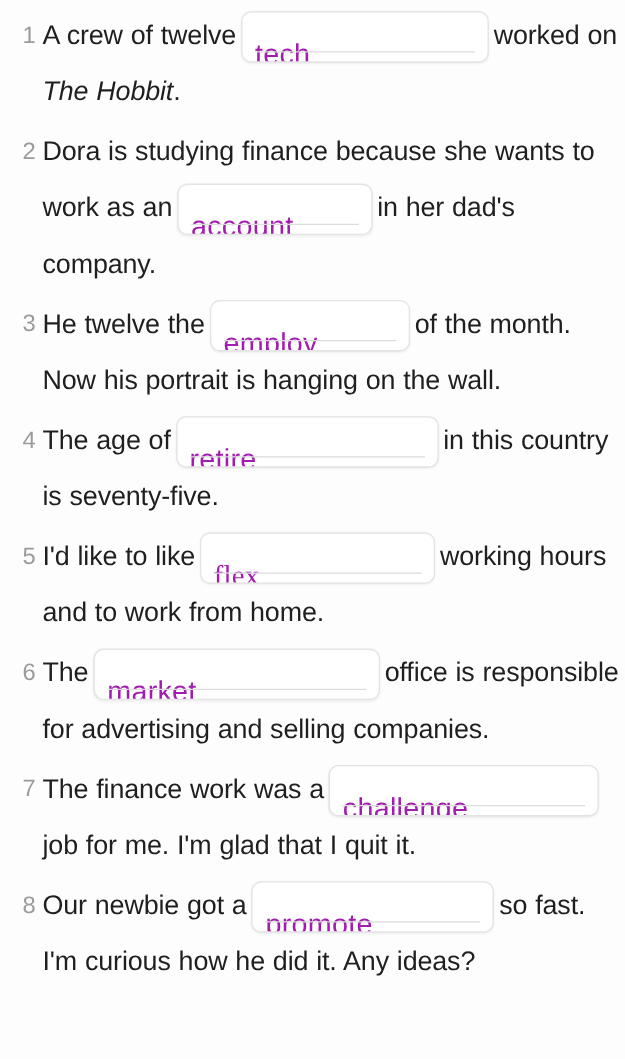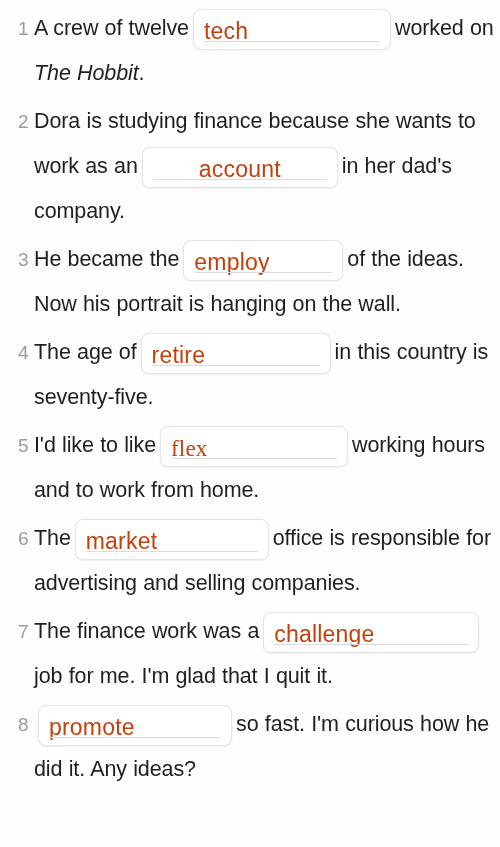--- a/index.html
+++ b/index.html
@@ -78,67 +78,67 @@
   .gap-inner {
     position: relative;
     display: block;
     height: 41px;
     line-height: 41px;
   }
 
   .gap-text {
     display: inline-block;
     position: relative;
-    top: 1px;
-    color: #c2410c;
+    top: 13px;
+    color: #a21caf;
     font-size: 23px;
     line-height: 41px;
     letter-spacing: 0.2px;
     font-weight: 400;
     white-space: nowrap;
   }
 
   
   .gap-rule {
     position: absolute;
     left: 0;
     right: 0;
     bottom: 9px;
     height: 1px;
     background: #dcdcdc;
   }
 
   
   .gap-w1 { width: 198px; }
-  .gap-w2 { width: 196px; text-align: center; }
+  .gap-w2 { width: 156px; }
   .gap-w3 { width: 160px; }
-  .gap-w4 { width: 190px; }
+  .gap-w4 { width: 210px; }
   .gap-w5 { width: 188px; font-family: Liberation Serif, serif; }
-  .gap-w6 { width: 194px; }
+  .gap-w6 { width: 229px; }
   .gap-w7 { width: 216px; }
   .gap-w8 { width: 194px; }
 </style>
 </head>
 <body>
 
 <div class="worksheet">
 
   <div class="question">
     <div class="q-number">1</div>
     <div class="q-body"><span class="seg">A crew of twelve</span><span class="gap gap-w1"><span class="gap-inner"><span class="gap-text">tech</span><span class="gap-rule"></span></span></span><span class="seg">worked on <em>The Hobbit</em>.</span></div>
   </div>
 
   <div class="question">
     <div class="q-number">2</div>
     <div class="q-body"><span class="seg">Dora is studying finance because she wants to work as an</span><span class="gap gap-w2"><span class="gap-inner"><span class="gap-text">account</span><span class="gap-rule"></span></span></span><span class="seg">in her dad's company.</span></div>
   </div>
 
   <div class="question">
     <div class="q-number">3</div>
-    <div class="q-body"><span class="seg">He became the</span><span class="gap gap-w3"><span class="gap-inner"><span class="gap-text">employ</span><span class="gap-rule"></span></span></span><span class="seg">of the ideas. Now his portrait is hanging on the wall.</span></div>
+    <div class="q-body"><span class="seg">He twelve the</span><span class="gap gap-w3"><span class="gap-inner"><span class="gap-text">employ</span><span class="gap-rule"></span></span></span><span class="seg">of the month. Now his portrait is hanging on the wall.</span></div>
   </div>
 
   <div class="question">
     <div class="q-number">4</div>
     <div class="q-body"><span class="seg">The age of</span><span class="gap gap-w4"><span class="gap-inner"><span class="gap-text">retire</span><span class="gap-rule"></span></span></span><span class="seg">in this country is seventy-five.</span></div>
   </div>
 
   <div class="question">
     <div class="q-number">5</div>
     <div class="q-body"><span class="seg">I'd like to like</span><span class="gap gap-w5"><span class="gap-inner"><span class="gap-text">flex</span><span class="gap-rule"></span></span></span><span class="seg">working hours and to work from home.</span></div>
@@ -149,16 +149,16 @@
     <div class="q-body"><span class="seg">The</span><span class="gap gap-w6"><span class="gap-inner"><span class="gap-text">market</span><span class="gap-rule"></span></span></span><span class="seg">office is responsible for advertising and selling companies.</span></div>
   </div>
 
   <div class="question">
     <div class="q-number">7</div>
     <div class="q-body"><span class="seg">The finance work was a</span><span class="gap gap-w7"><span class="gap-inner"><span class="gap-text">challenge</span><span class="gap-rule"></span></span></span><span class="seg">job for me. I'm glad that I quit it.</span></div>
   </div>
 
   <div class="question">
     <div class="q-number">8</div>
-    <div class="q-body"><span class="gap gap-w8"><span class="gap-inner"><span class="gap-text">promote</span><span class="gap-rule"></span></span></span><span class="seg">so fast. I'm curious how he did it. Any ideas?</span></div>
+    <div class="q-body"><span class="seg">Our newbie got a</span><span class="gap gap-w8"><span class="gap-inner"><span class="gap-text">promote</span><span class="gap-rule"></span></span></span><span class="seg">so fast. I'm curious how he did it. Any ideas?</span></div>
   </div>
 
 </div>
 
 </body></html>

